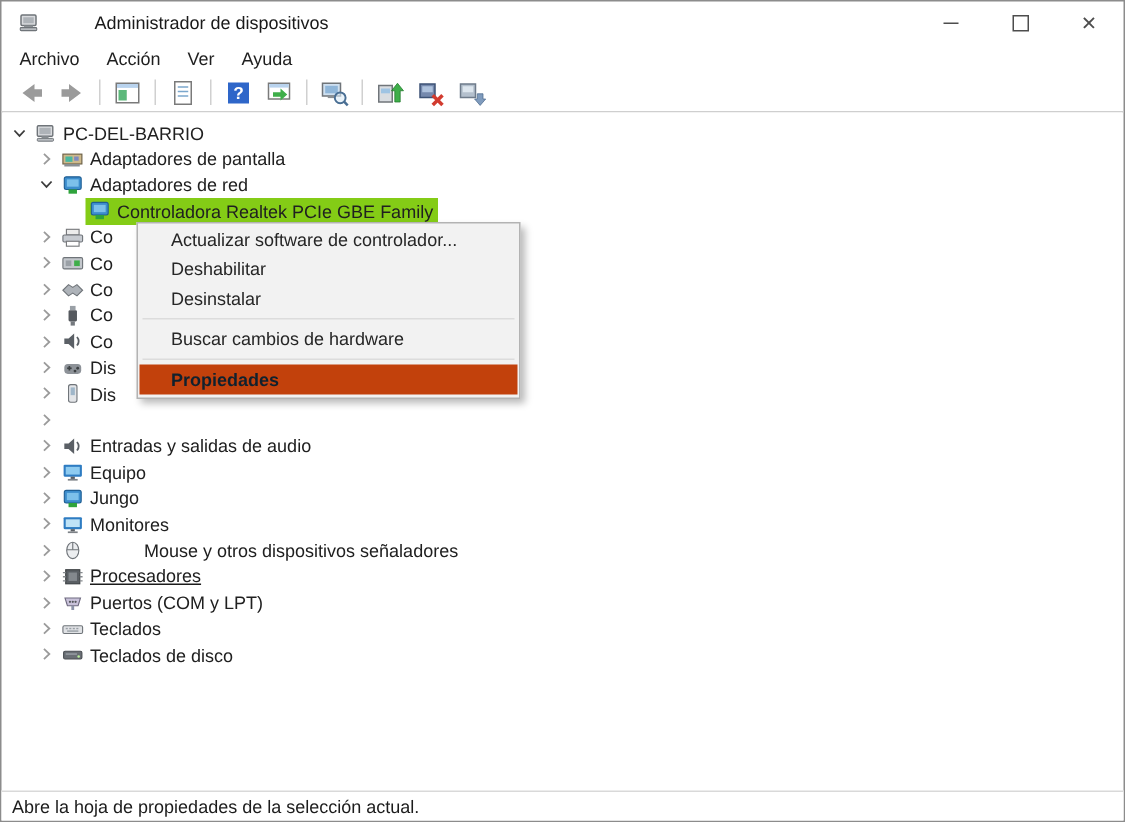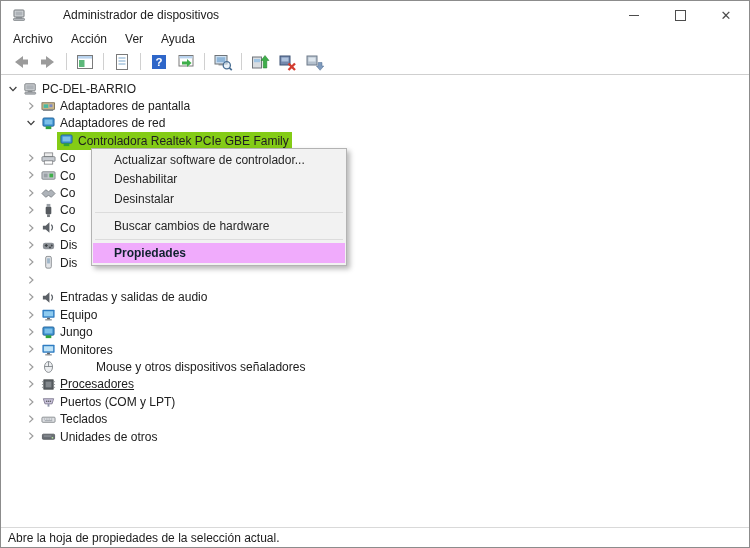--- a/index.html
+++ b/index.html
@@ -531,33 +531,33 @@
             </svg>
           </span>
           <span class="row-body" style="left: 37px;">
             <span class="tree-icon">
               <svg viewBox="0 0 16 16">
                 <rect x="1.5" y="5.5" width="13" height="5.5" rx="1" fill="#6a6f75" stroke="#4a4e53" stroke-width="0.8"></rect>
                 <rect x="3" y="7" width="8" height="1" fill="#9aa0a6"></rect>
                 <circle cx="12.2" cy="9.3" r="0.9" fill="#b9ef9a"></circle>
               </svg>
             </span>
-            <span class="tree-label">Unidades de otros</span>
+            <span class="tree-label">Teclados de disco</span>
           </span>
         </div>
       </div>
   </div>
 
   <div class="context-menu" id="context-menu">
       <div class="cm-item">Actualizar software de controlador...</div>
       <div class="cm-item">Deshabilitar</div>
       <div class="cm-item tall">Desinstalar</div>
       <div class="cm-sep"></div>
       <div class="cm-item tall">Buscar cambios de hardware</div>
       <div class="cm-sep"></div>
-      <div class="cm-item tall highlight" style="background: #f0abfc;">Propiedades</div>
+      <div class="cm-item tall highlight" style="background: #c2410c;">Propiedades</div>
     </div>
 
   <div class="statusbar">
     <span class="status-text">Abre la hoja de propiedades de la selección actual.</span>
   </div>
 
 </div>
 
 </body></html>

